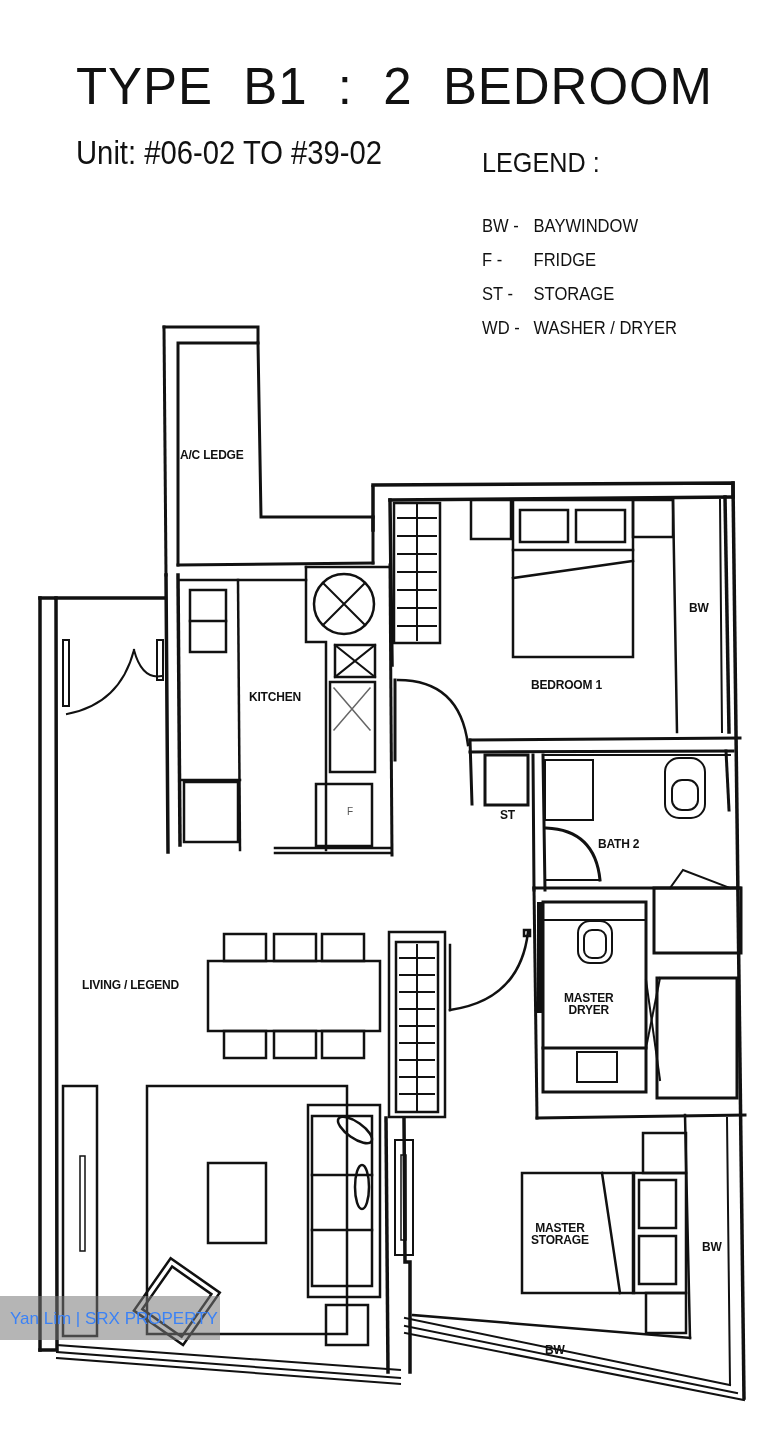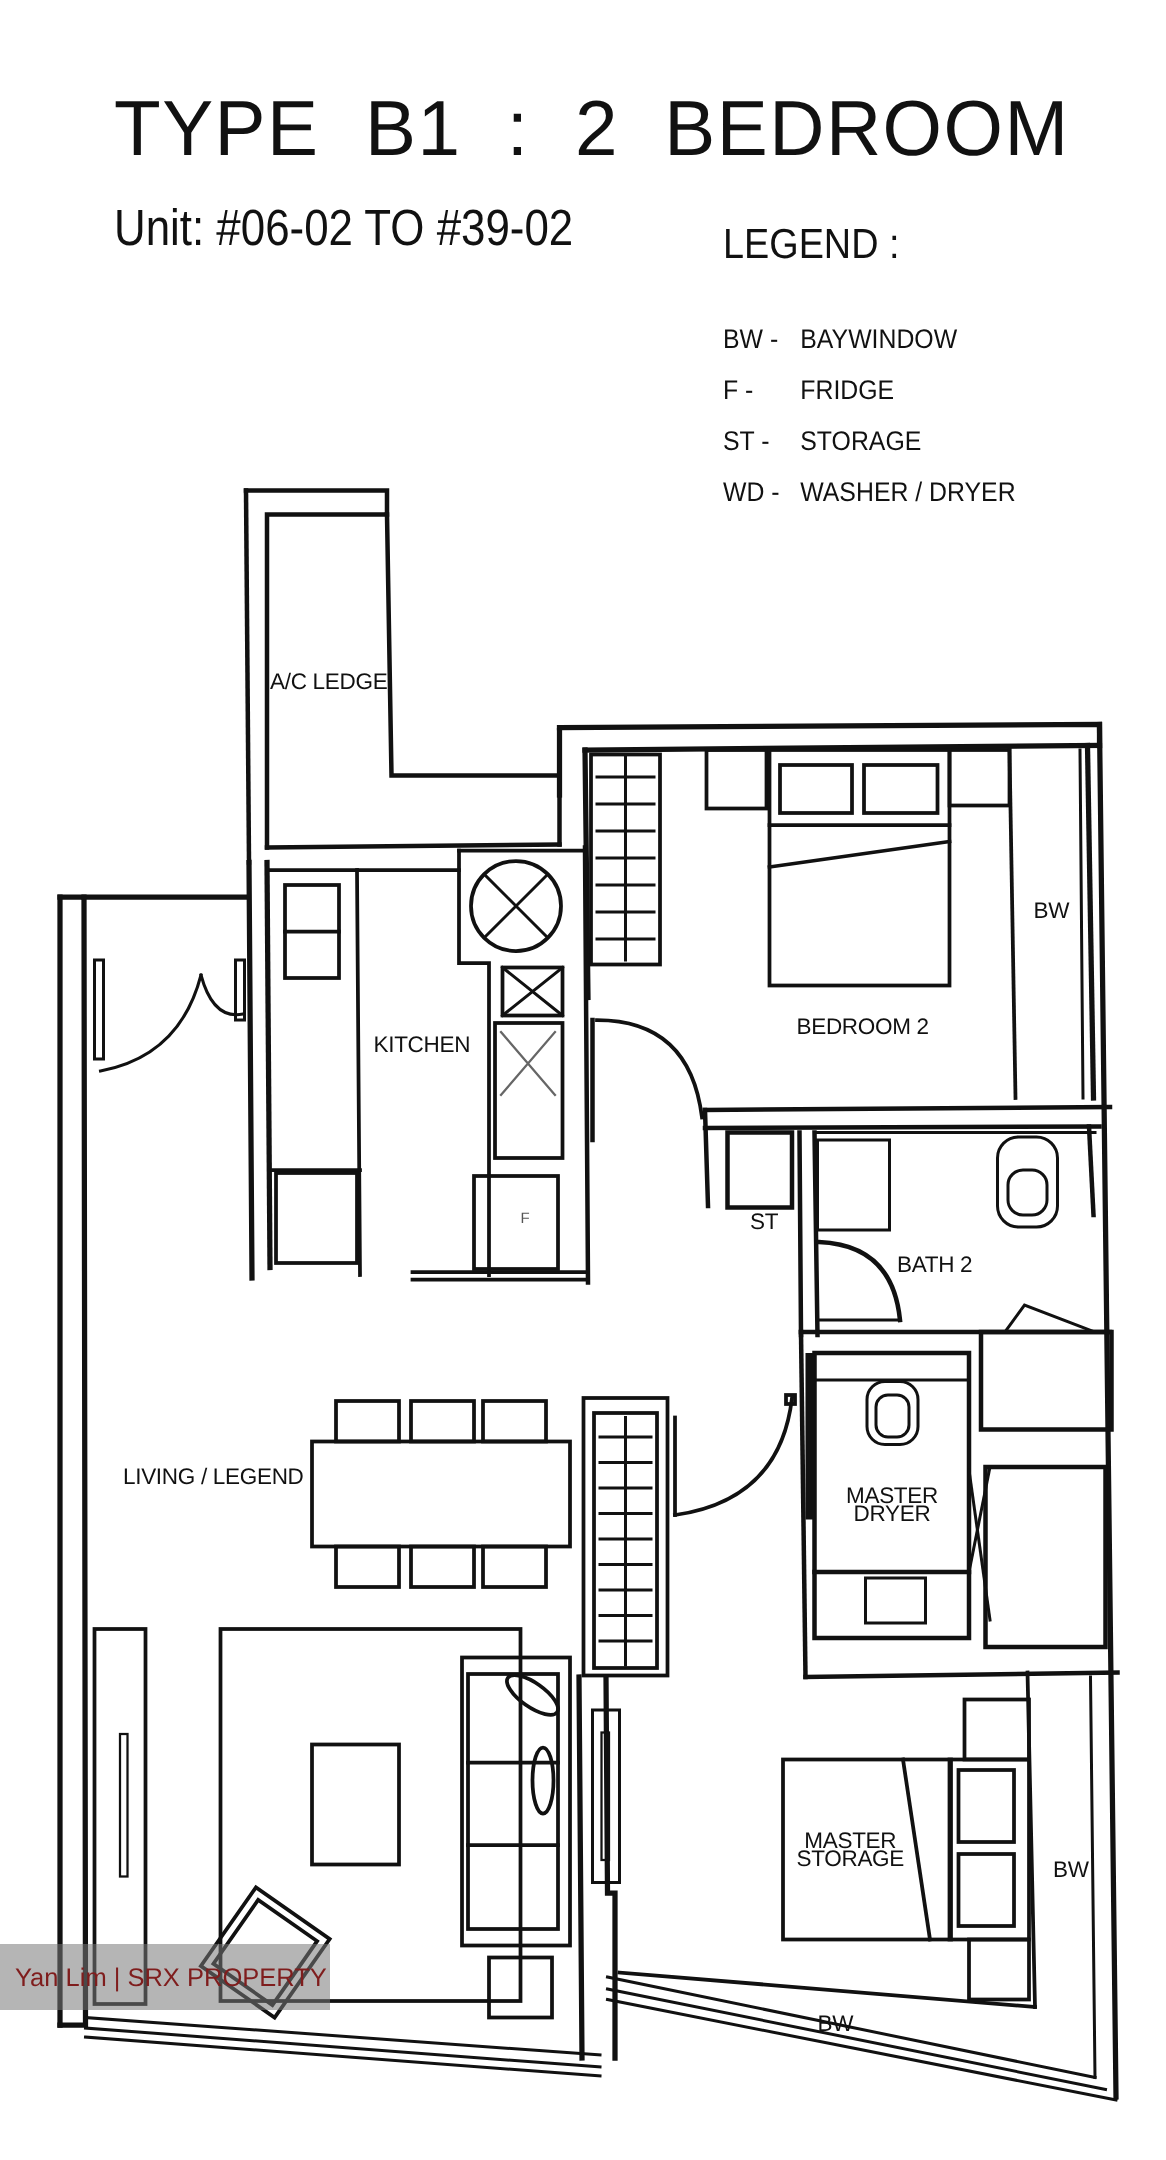--- a/index.html
+++ b/index.html
@@ -3,23 +3,23 @@
 <meta charset="utf-8">
 <style>
   html, body { margin: 0; padding: 0; background: #ffffff; }
   body { width: 777px; height: 1440px; position: relative; overflow: hidden; font-family: "Liberation Sans", sans-serif; color: #111; }
   .title { position: absolute; left: 76px; top: 56px; font-size: 52px; font-weight: normal; letter-spacing: 1px; white-space: pre; transform: scaleX(0.98); transform-origin: left top; }
   .unit { position: absolute; left: 76px; top: 133px; font-size: 34px; transform: scaleX(0.86); transform-origin: left top; white-space: pre; }
   .legend-title { position: absolute; left: 482px; top: 147px; font-size: 28px; transform: scaleX(0.9); transform-origin: left top; }
   .legend-row { position: absolute; left: 482px; font-size: 18px; white-space: pre; transform: scaleX(0.92); transform-origin: left top; }
   .legend-row .abbr { display: inline-block; width: 56px; }
   svg.plan { position: absolute; left: 0; top: 0; }
-  .lbl { position: absolute; font-size: 15px; font-weight: normal; letter-spacing: -0.2px; white-space: pre; text-align: center; line-height: 12px; }
+  .lbl { position: absolute; font-size: 12px; font-weight: bold; letter-spacing: -0.2px; white-space: pre; text-align: center; line-height: 12px; }
   .watermark-bar { position: absolute; left: 0; top: 1296px; width: 220px; height: 44px; background: rgba(120,120,120,0.55); }
-  .watermark-text { position: absolute; left: 10px; top: 1309px; color: #7f1d1d; font-size: 17px; white-space: pre; }
+  .watermark-text { position: absolute; left: 10px; top: 1309px; color: #3b82f6; font-size: 17px; white-space: pre; }
 </style>
 </head>
 <body>
 
 <div class="title">TYPE  B1  :  2  BEDROOM</div>
 <div class="unit">Unit: #06-02 TO #39-02</div>
 
 <div class="legend-title">LEGEND :</div>
 <div class="legend-row" style="top:216px"><span class="abbr">BW -</span><span>BAYWINDOW</span></div>
 <div class="legend-row" style="top:250px"><span class="abbr">F -</span><span>FRIDGE</span></div>
@@ -213,21 +213,21 @@
     <rect x="639" y="1180" width="37" height="48"></rect>
     <rect x="639" y="1236" width="37" height="48"></rect>
     <rect x="643" y="1133" width="43" height="40"></rect>
     <rect x="646" y="1293" width="40" height="40"></rect>
     <path d="M727 1118 L730 1385" stroke-width="2"></path>
   </g>
 </svg>
 
 <div class="lbl" style="left:180px; top:449px;">A/C LEDGE</div>
 <div class="lbl" style="left:249px; top:691px;">KITCHEN</div>
-<div class="lbl" style="left:531px; top:679px;">BEDROOM 2</div>
+<div class="lbl" style="left:531px; top:679px;">BEDROOM 1</div>
 <div class="lbl" style="left:689px; top:602px;">BW</div>
 <div class="lbl" style="left:500px; top:809px;">ST</div>
 <div class="lbl" style="left:598px; top:838px;">BATH 2</div>
 <div class="lbl" style="left:82px; top:979px;">LIVING / LEGEND</div>
 <div class="lbl" style="left:564px; top:992px;"><span>MASTER</span><br><span>DRYER</span></div>
 <div class="lbl" style="left:531px; top:1222px;"><span>MASTER</span><br><span>STORAGE</span></div>
 <div class="lbl" style="left:702px; top:1241px;">BW</div>
 <div class="lbl" style="left:545px; top:1344px;">BW</div>
 
 <div class="watermark-bar"></div>

